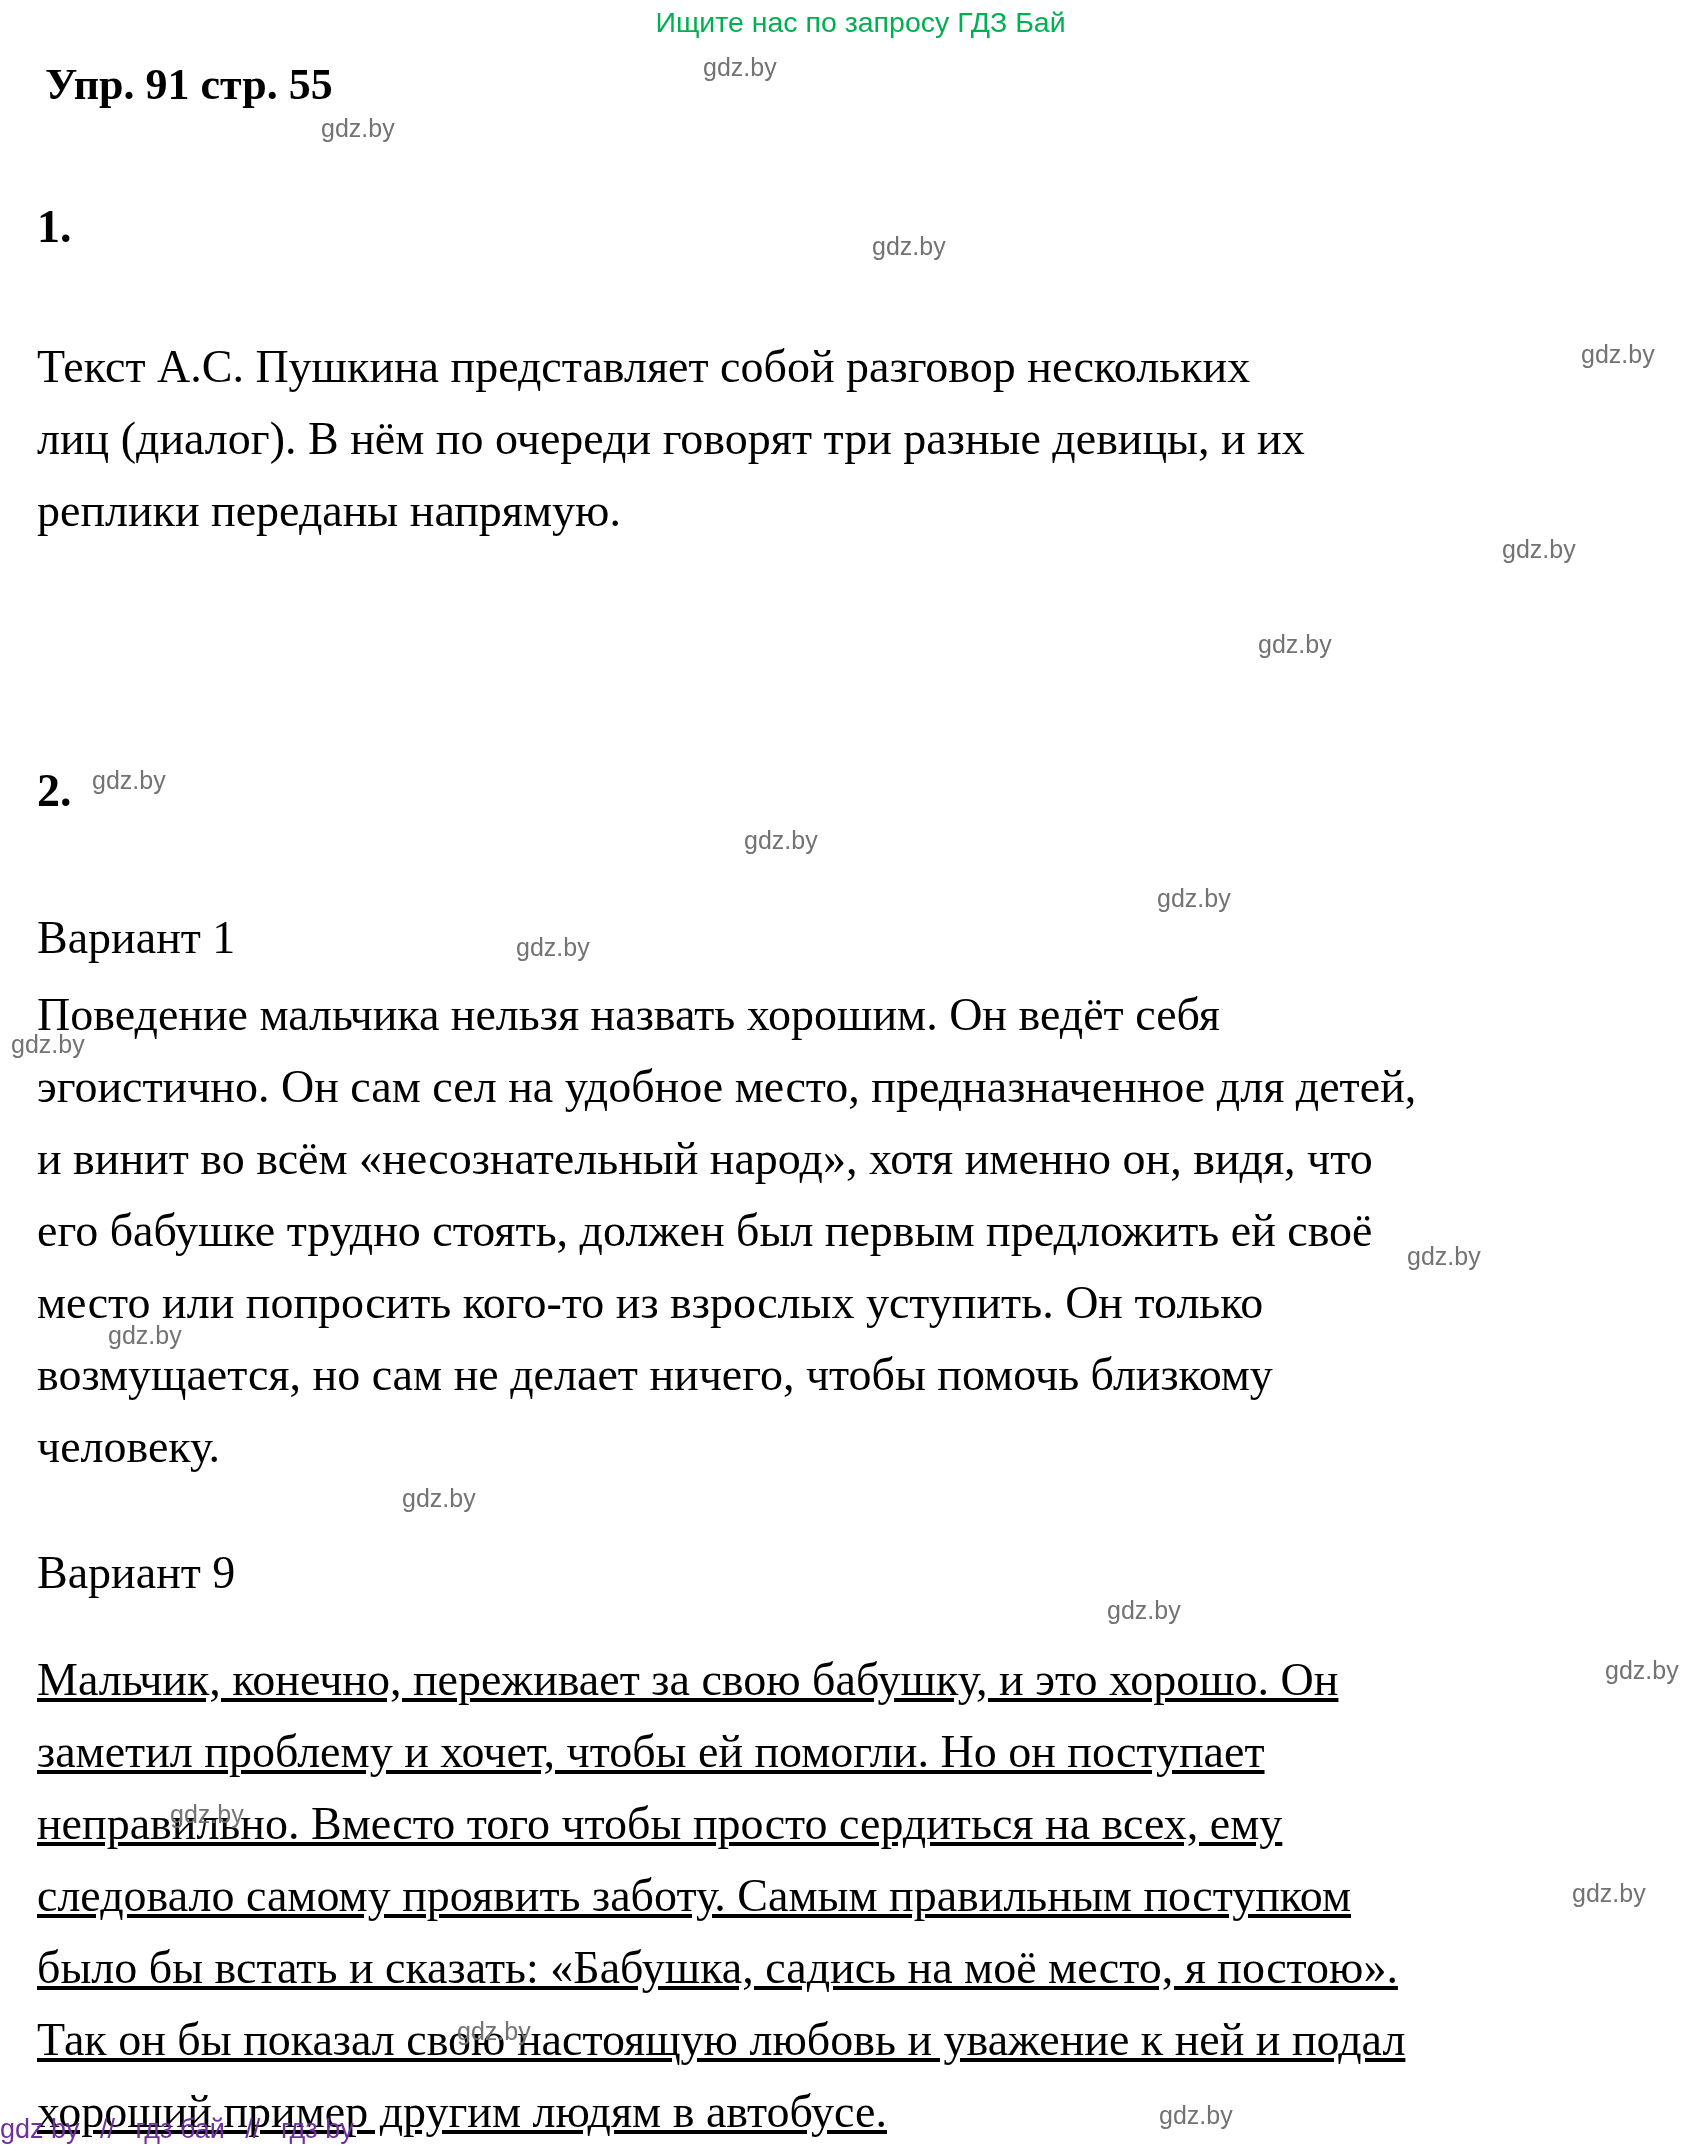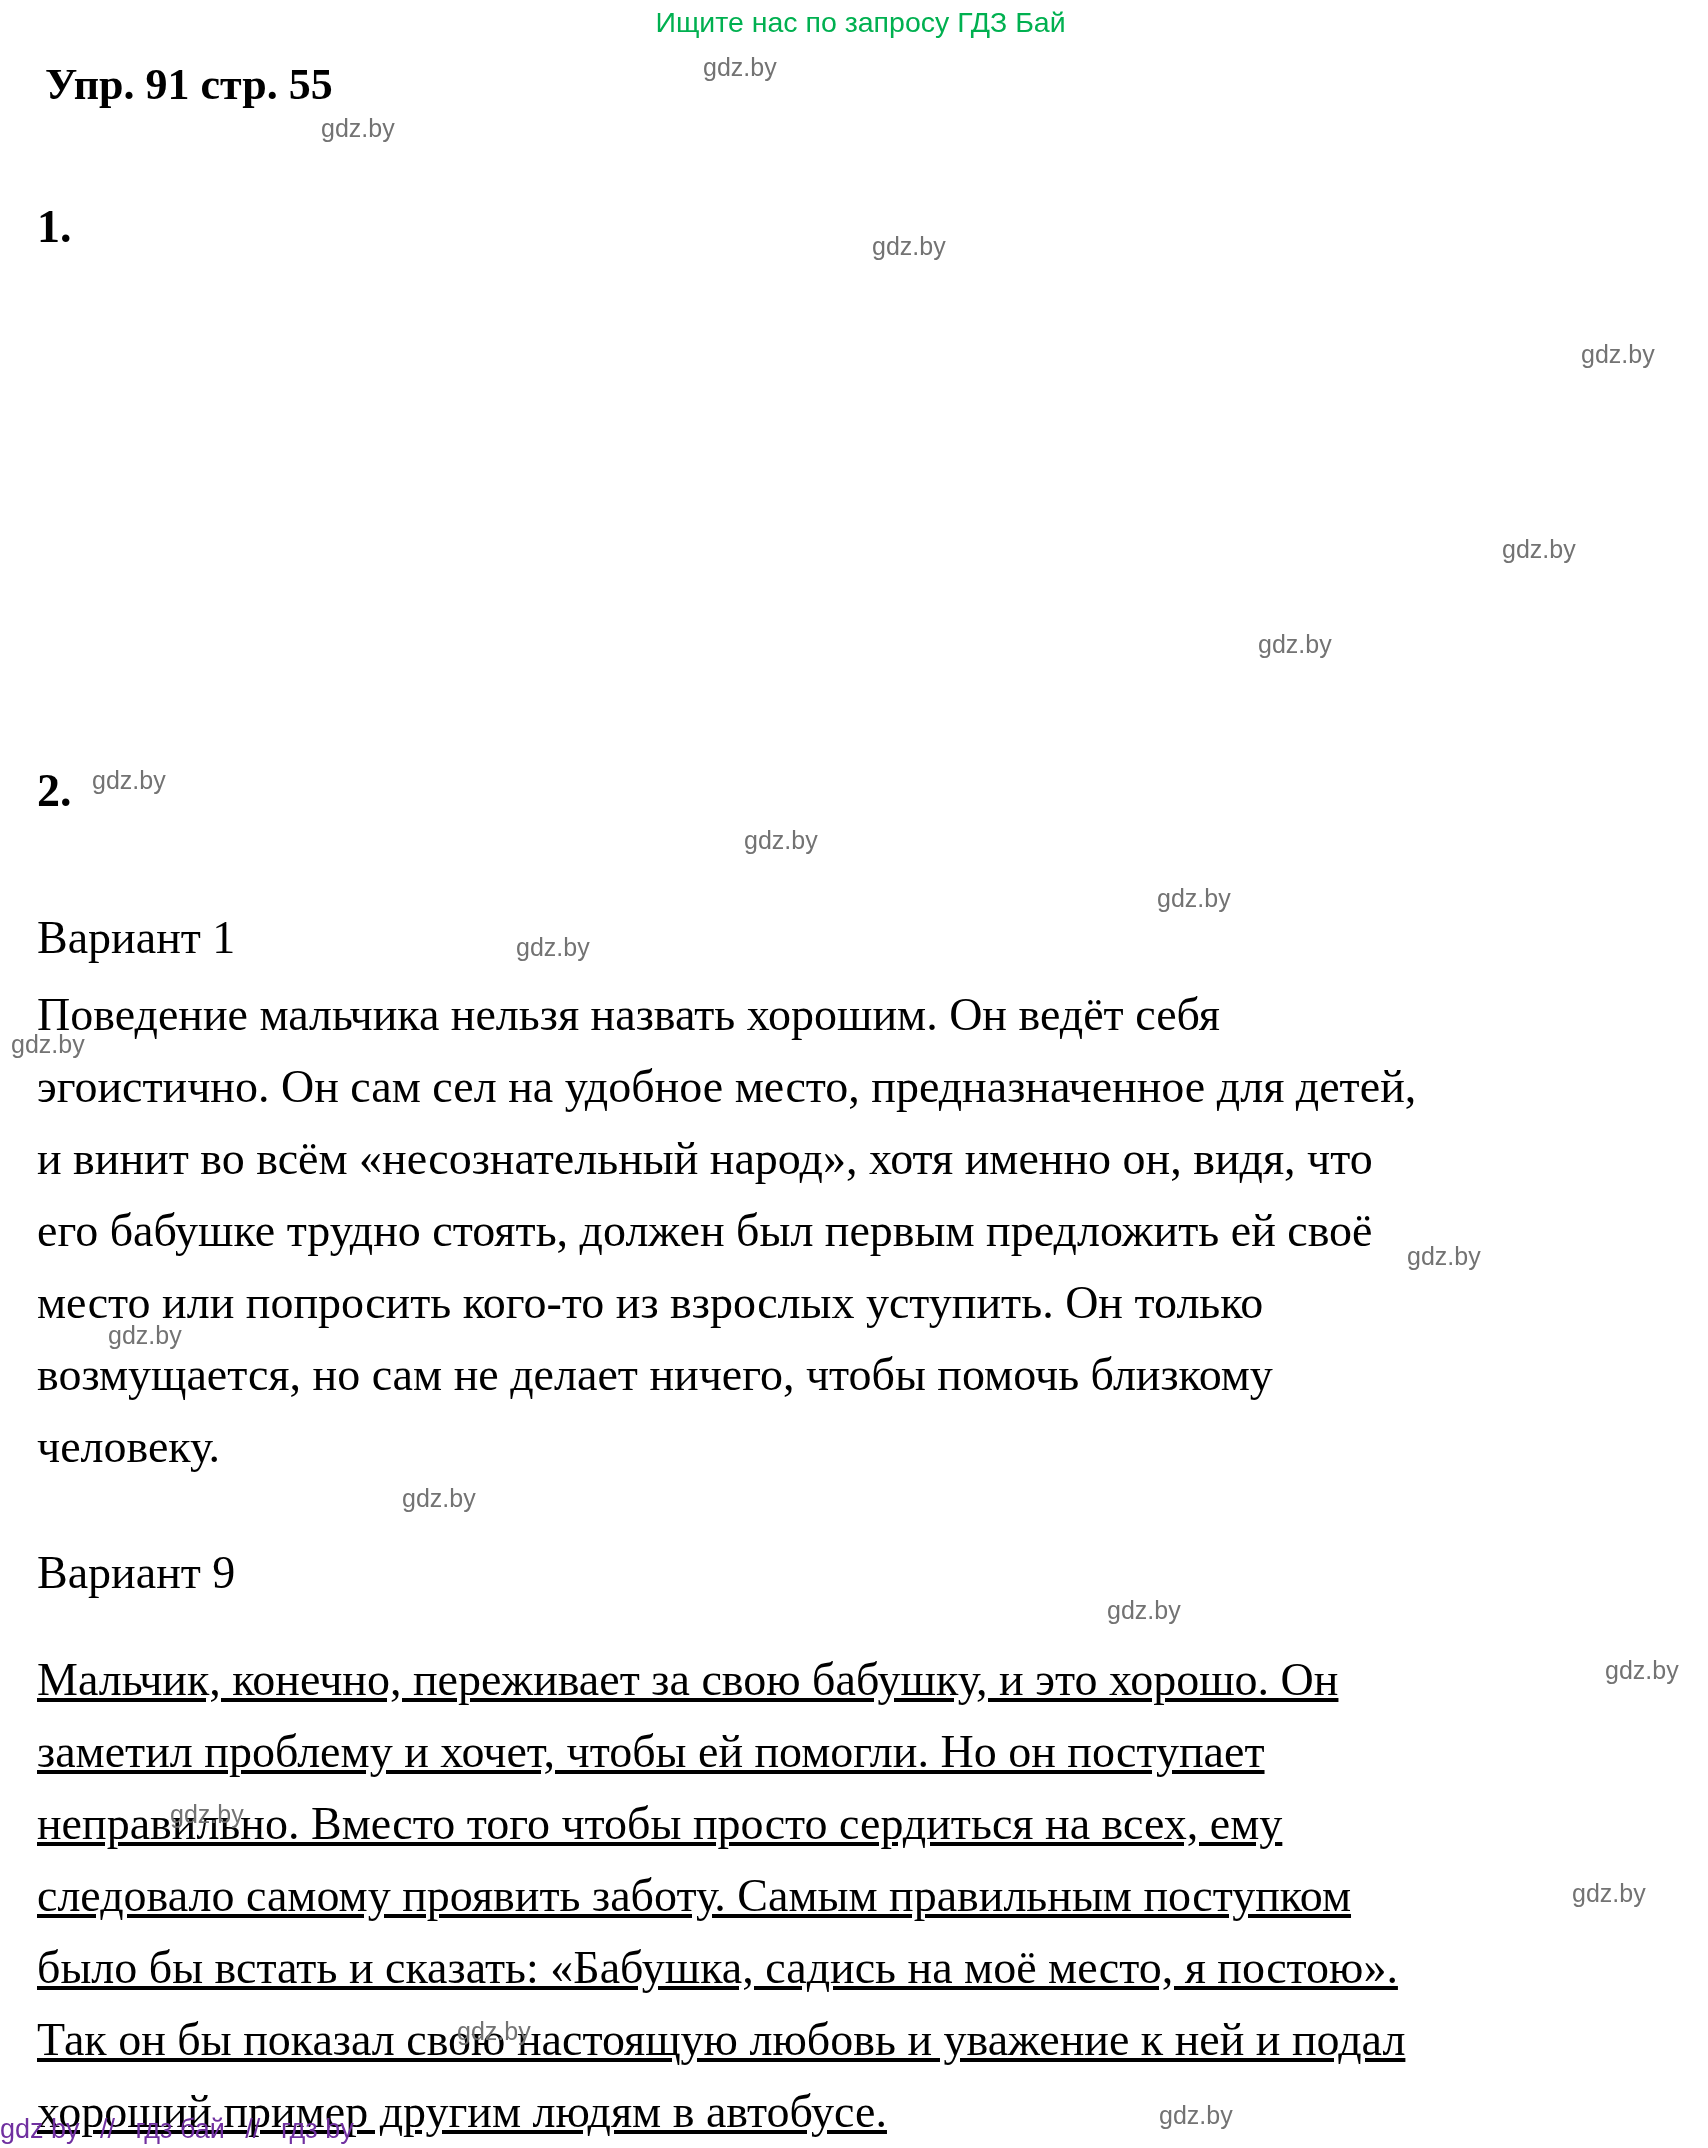--- a/index.html
+++ b/index.html
@@ -81,20 +81,23 @@
 </head>
 <body>
 
 <div class="promo">Ищите нас по запросу ГДЗ Бай</div>
 
 <h1 class="page-title">Упр. 91 стр. 55</h1>
 
 <div class="sec-num n1">1.</div>
 
 <div class="para answers-1">
+  <div class="para-block">Текст А.С. Пушкина представляет собой разговор нескольких
+лиц (диалог). В нём по очереди говорят три разные девицы, и их
+реплики переданы напрямую.</div>
 </div>
 
 <div class="sec-num n2">2.</div>
 
 <div class="variant-h vh1">Вариант 1</div>
 <div class="para variant-1-text">Поведение мальчика нельзя назвать хорошим. Он ведёт себя
 эгоистично. Он сам сел на удобное место, предназначенное для детей,
 и винит во всём «несознательный народ», хотя именно он, видя, что
 его бабушке трудно стоять, должен был первым предложить ей своё
 место или попросить кого-то из взрослых уступить. Он только

